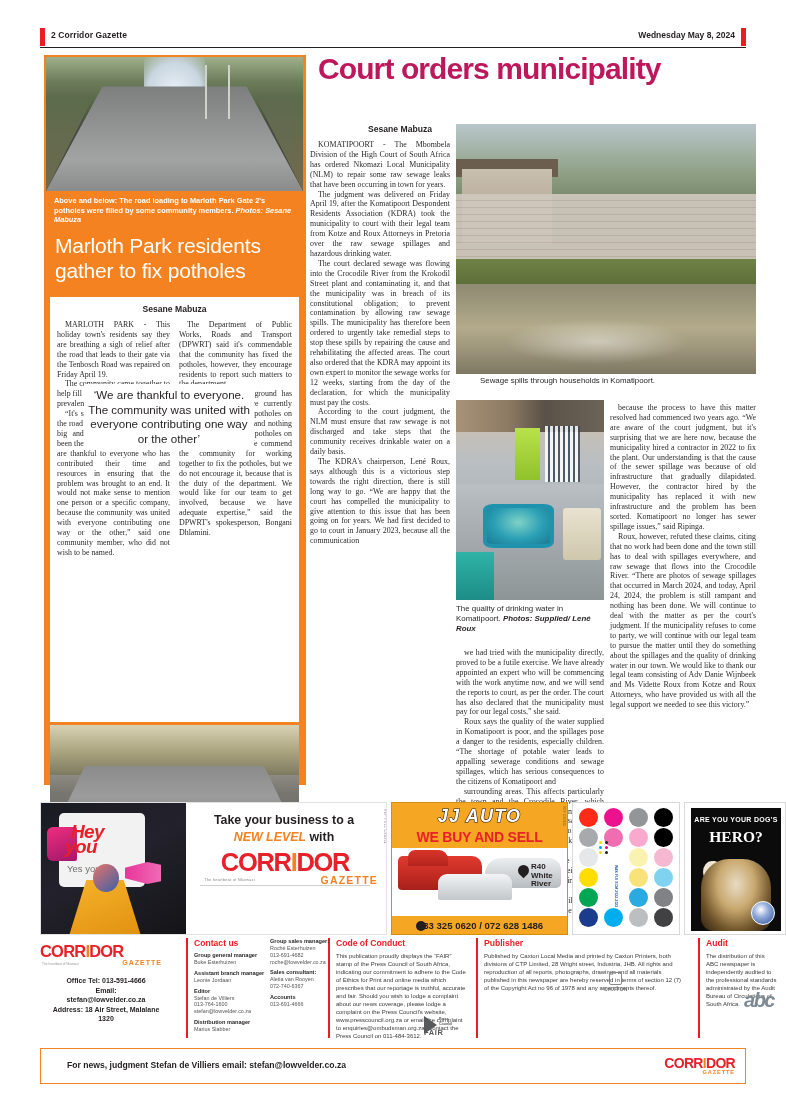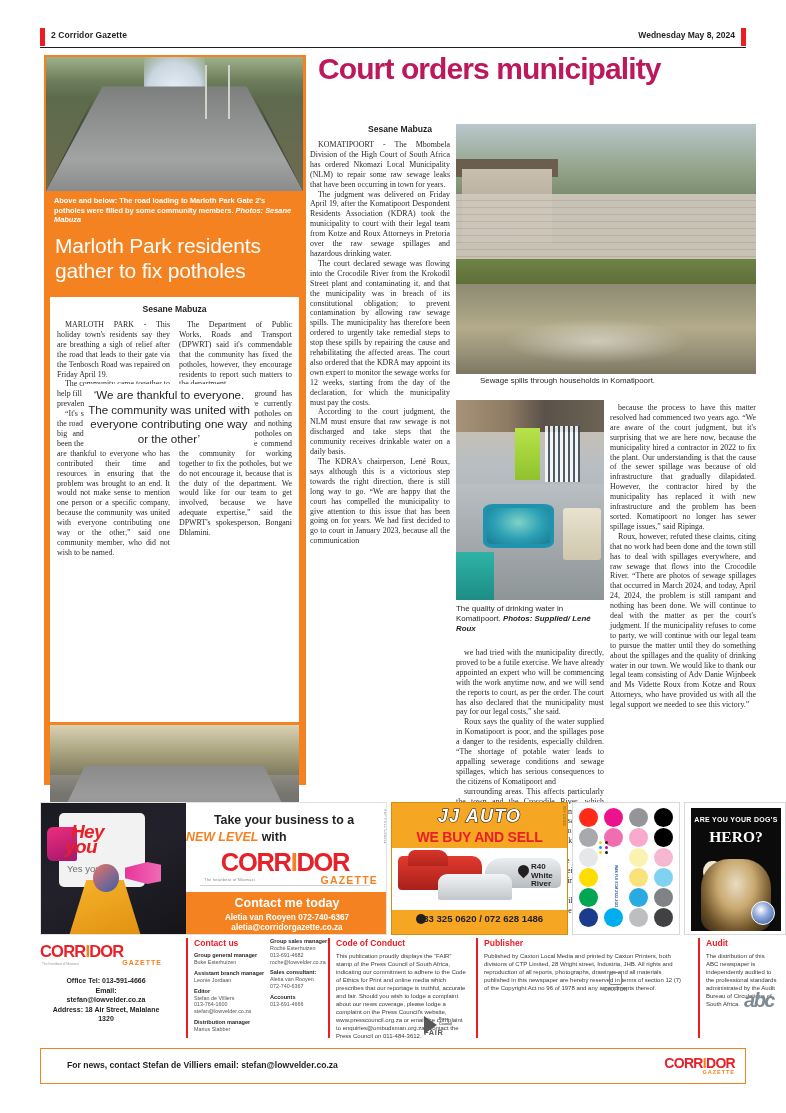--- a/index.html
+++ b/index.html
@@ -237,21 +237,21 @@
   }
   .ad-corridor .hand {
     position:absolute; left:6px; top:24px; width:30px; height:34px;
     background: linear-gradient(160deg,#ef2d7e,#a2176b);
     border-radius:6px 2px 2px 6px;
   }
   .ad-corridor .right {
     position:absolute; left:145px; top:0; width:202px; height:133px; background:#ffffff;
   }
   .ad-corridor .l1 { position:absolute; left:0; right:6px; top:10px; text-align:center; font-size:12.4px; font-weight:bold; color:#231f20;}
-  .ad-corridor .l2 { position:absolute; left:0; right:6px; top:27px; font-size:12.4px; font-weight:bold; color:#231f20;}
+  .ad-corridor .l2 { position:absolute; left:0; right:6px; top:27px; text-align:center; font-size:12.4px; font-weight:bold; color:#231f20;}
   .ad-corridor .l2 .nl { color:#F58220; font-style:italic; }
   .ad-corridor .logo {
     position:absolute; left:0; right:4px; top:45px; text-align:center;
     font-size:25.5px; font-weight:bold; color:#E8202A; letter-spacing:-1.3px;
   }
   .ad-corridor .logo .i { color:#F58220; }
   .ad-corridor .gz { position:absolute; right:10px; top:71px; font-size:10.5px; font-weight:bold; color:#F58220; letter-spacing:1.2px;}
   .ad-corridor .tagline { position:absolute; left:18px; top:74px; font-size:4px; color:#8a8a8a; letter-spacing:.2px;}
   .ad-corridor .tagrule { position:absolute; left:14px; top:82px; width:170px; height:.8px; background:#cfcfcf;}
   .ad-corridor .orangebar {
@@ -293,21 +293,21 @@
   .ad-jj .canopy {
     position:absolute; left:46px; bottom:16px; width:74px; height:26px;
     background: linear-gradient(180deg,#f2f4f5,#c2c7cb);
     border-radius:9px 9px 2px 2px;
   }
   .ad-jj .pin {
     position:absolute; right:38px; top:62px; width:11px; height:11px;
     background:#231f20; border-radius:50% 50% 50% 0; transform:rotate(-45deg);
   }
   .ad-jj .loc { position:absolute; right:4px; top:60px; width:32px; font-size:8px; line-height:8.6px; font-weight:bold; color:#231f20;}
-  .ad-jj .phonebar { position:absolute; left:0; bottom:0; width:177px; height:24px; background:#F5A623;}
+  .ad-jj .phonebar { position:absolute; left:0; bottom:0; width:177px; height:17px; background:#F5A623;}
   .ad-jj .ph { position:absolute; left:0; right:0; top:3px; text-align:center; font-size:9.6px; font-weight:bold; color:#231f20;}
   .ad-jj .phicon { position:absolute; left:24px; top:4px; width:10px; height:10px; border-radius:50%; background:#231f20; }
   .ad-jj .vtext { position:absolute; right:1px; top:3px; font-size:3.4px; color:#8a6a18; writing-mode:vertical-rl;}
 
   .ad-swatch { position:absolute; left:532px; top:0; width:108px; height:133px; background:#ffffff; border:1px solid #d9d9d9; }
   .ad-swatch .grid { position:absolute; left:6px; top:5px; width:96px; height:123px; }
   .ad-swatch .dot { position:absolute; width:19px; height:19px; border-radius:50%; }
   .ad-swatch .fiji { position:absolute; left:29px; top:62px; width:16px; font-size:3.2px; font-weight:bold; color:#1a4f9c; writing-mode:vertical-rl; letter-spacing:.2px;}
   .ad-swatch .reg { position:absolute; left:26px; top:38px; width:13px; height:16px; }
   .ad-swatch .reg i { position:absolute; width:3px; height:3px; border-radius:50%; }
@@ -482,25 +482,20 @@
       <div class="right">
         <div class="vtext">REF FULL CS8251</div>
         <div class="l1">Take your business to a</div>
         <div class="l2">
           <span class="nl">NEW LEVEL</span><span> with</span>
         </div>
         <div class="logo">CORR<span class="i">I</span>DOR</div>
         <div class="gz">GAZETTE</div>
         <div class="tagline">The heartbeat of Nkomazi</div>
         <div class="tagrule"></div>
-        <div class="orangebar">
-          <div class="cmt">Contact me today</div>
-          <div class="ctc1">Aletia van Rooyen 072-740-6367</div>
-          <div class="ctc2">aletia@corridorgazette.co.za</div>
-        </div>
       </div>
     </div>
 
     <div class="ad-jj">
       <div class="vtext">REF CS0121</div>
       <div class="jjname">JJ AUTO</div>
       <div class="buysell">WE BUY AND SELL</div>
       <div class="cats">CARS · BAKKIES · CANOPIES</div>
       <div class="white-stage">
         <div class="bakkie"></div>
@@ -649,20 +644,20 @@
     </div>
 
     <div class="col-block" style="left:666px; width:72px;">
       <div class="col-h">Audit</div>
       <div class="col-p">The distribution of this ABC newspaper is independently audited to the professional standards administrated by the Audit Bureau of Circulations of South Africa.</div>
       <div class="abc">abc</div>
     </div>
   </div>
 
   <div class="footerbar">
-    <div class="txt">For news, contact Stefan de Villiers email: stefan@lowvelder.co.za</div>
+    <div class="txt">For news, judgment Stefan de Villiers email: stefan@lowvelder.co.za</div>
     <div class="mini">
       <div class="cw">CORR<span class="i">I</span>DOR</div>
       <div class="gz">GAZETTE</div>
     </div>
   </div>
 
 </div>
 
 </body></html>

